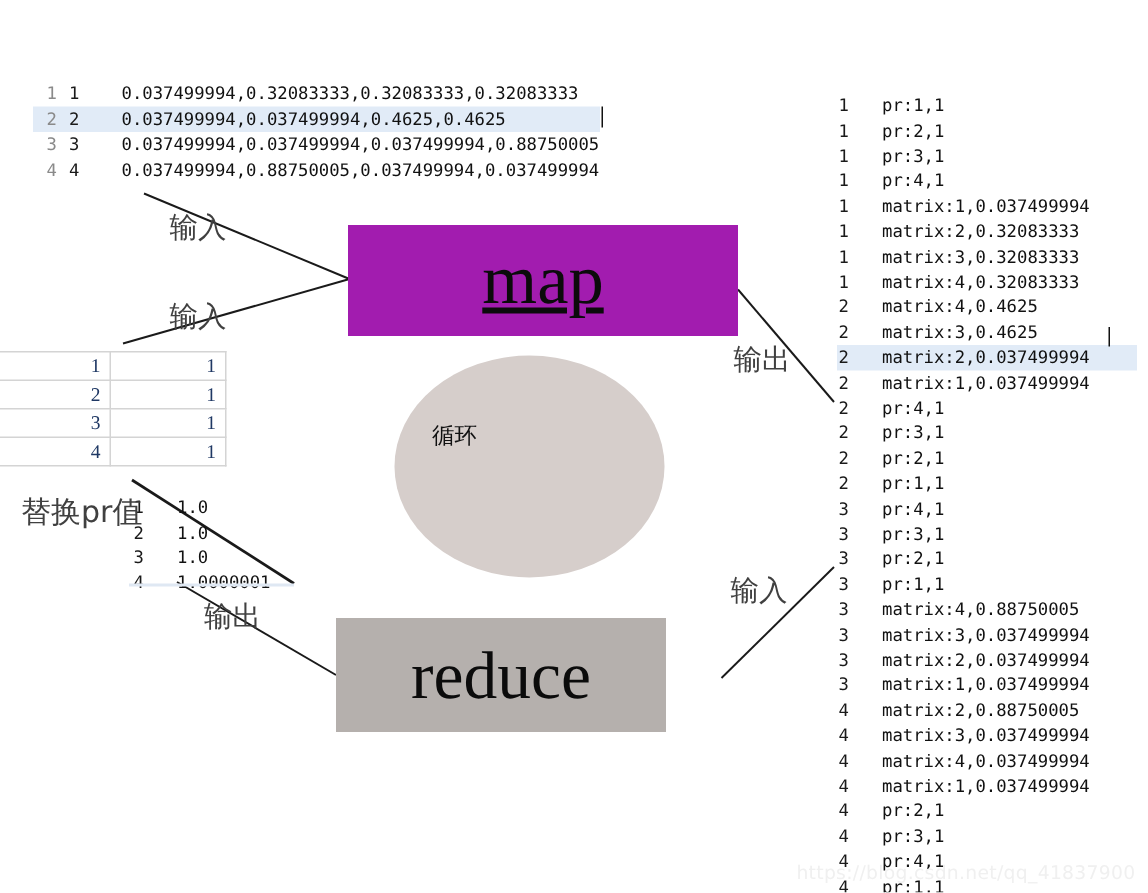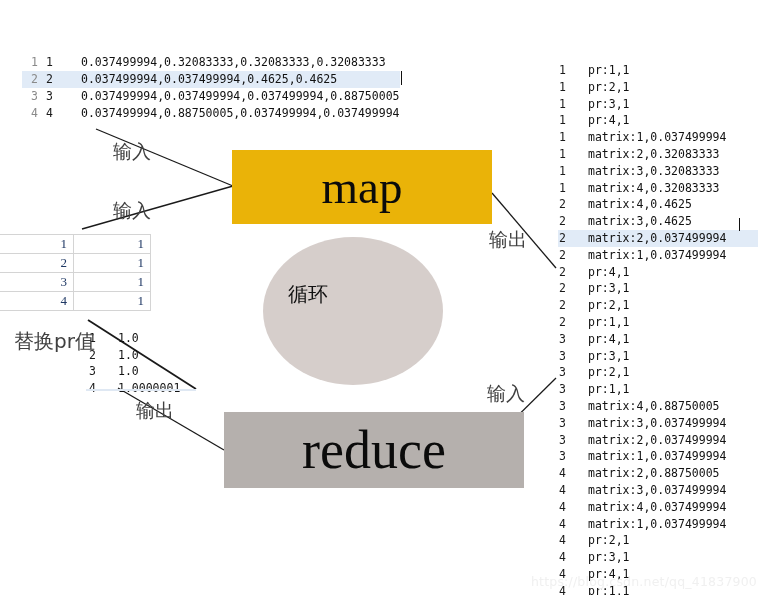--- a/index.html
+++ b/index.html
@@ -127,46 +127,47 @@
     align-items: center;
     justify-content: center;
     font-family: "Liberation Serif", "DejaVu Serif", serif;
     color: #0b0b0b;
   }
   #map-box {
     left: 232px;
     top: 150px;
     width: 260px;
     height: 74px;
-    background: #eab308;
+    background: #a21caf;
     font-size: 47px;
+    text-decoration: underline;
   }
   #reduce-box {
     left: 224px;
     top: 412px;
-    width: 300px;
+    width: 220px;
     height: 76px;
     background: #b5b0ad;
-    font-size: 54px;
+    font-size: 45px;
   }
   #loop-circle {
     position: absolute;
     left: 263px;
     top: 237px;
     width: 180px;
     height: 148px;
     border-radius: 50%;
     background: #d6cecb;
   }
   #loop-label {
     position: absolute;
     left: 288px;
     top: 281px;
     font-family: Liberation Sans, sans-serif;
-    font-size: 20px;
+    font-size: 15px;
     color: #111;
   }
 
   
   .anno {
     position: absolute;
     font-family: "DejaVu Sans", sans-serif;
     font-size: 19px;
     color: #404040;
     white-space: nowrap;

